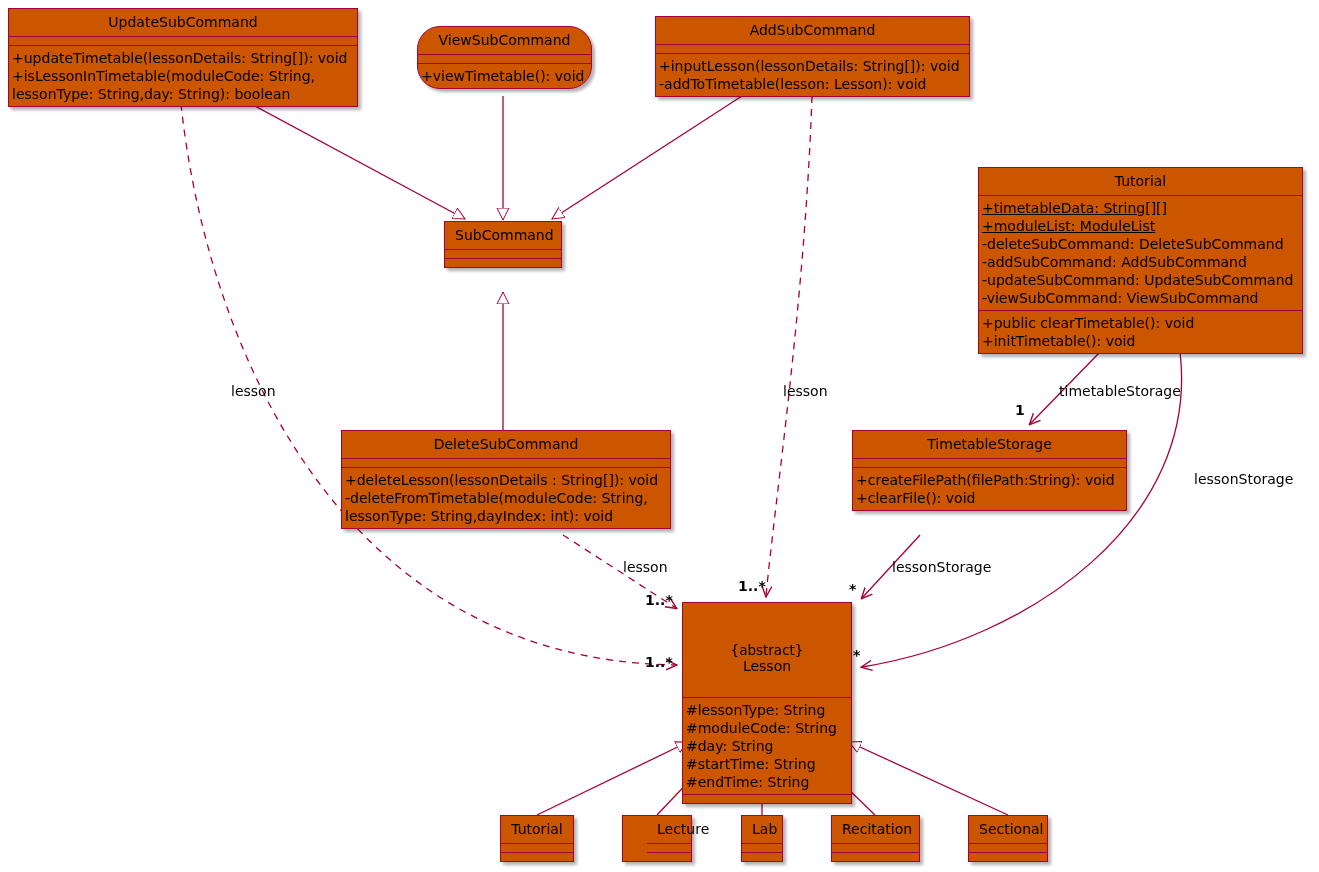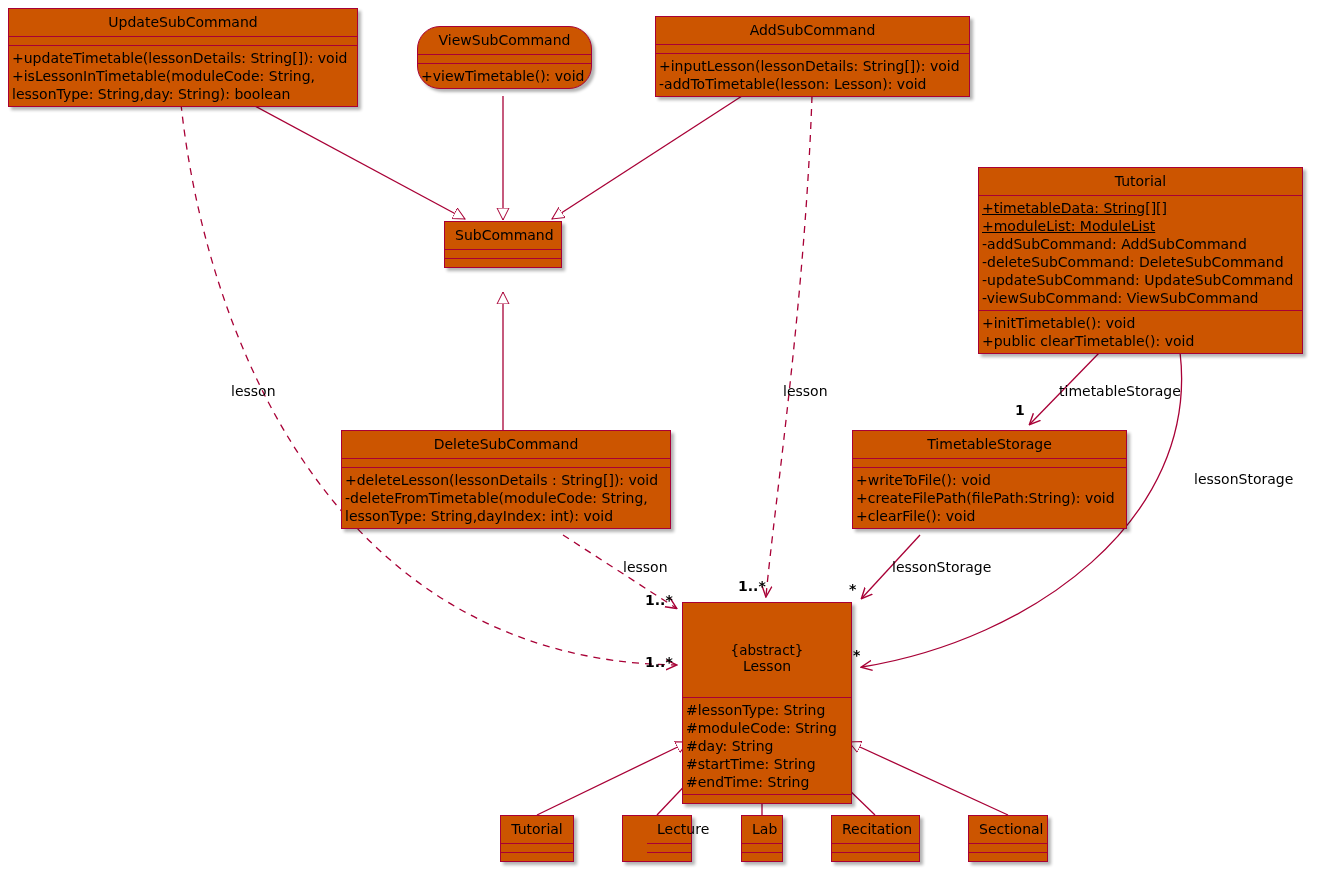--- a/index.html
+++ b/index.html
@@ -145,28 +145,28 @@
       <div class="uml-member">+inputLesson(lessonDetails: String[]): void</div>
       <div class="uml-member">-addToTimetable(lesson: Lesson): void</div>
     </div>
   </div>
 
   <div class="uml-class" style="left:978px; top:167px; width:325px;">
     <div class="uml-name">Tutorial</div>
     <div class="compartment">
       <div class="uml-member static">+timetableData: String[][]</div>
       <div class="uml-member static">+moduleList: ModuleList</div>
+      <div class="uml-member">-deleteSubCommand: DeleteSubCommand</div>
       <div class="uml-member">-addSubCommand: AddSubCommand</div>
-      <div class="uml-member">-deleteSubCommand: DeleteSubCommand</div>
       <div class="uml-member">-updateSubCommand: UpdateSubCommand</div>
       <div class="uml-member">-viewSubCommand: ViewSubCommand</div>
     </div>
     <div class="compartment">
+      <div class="uml-member">+public clearTimetable(): void</div>
       <div class="uml-member">+initTimetable(): void</div>
-      <div class="uml-member">+public clearTimetable(): void</div>
     </div>
   </div>
 
   <div class="uml-class" style="left:444px; top:221px; width:118px;">
     <div class="uml-name">SubCommand</div>
     <div class="compartment empty"></div>
     <div class="compartment empty"></div>
   </div>
 
   <div class="uml-class" style="left:341px; top:430px; width:330px;">
@@ -176,21 +176,20 @@
       <div class="uml-member">+deleteLesson(lessonDetails : String[]): void</div>
       <div class="uml-member">-deleteFromTimetable(moduleCode: String,</div>
       <div class="uml-member">lessonType: String,dayIndex: int): void</div>
     </div>
   </div>
 
   <div class="uml-class" style="left:852px; top:430px; width:275px;">
     <div class="uml-name">TimetableStorage</div>
     <div class="compartment empty"></div>
     <div class="compartment">
-      <div class="uml-member">+writeToFile(): void</div>
       <div class="uml-member">+createFilePath(filePath:String): void</div>
       <div class="uml-member">+clearFile(): void</div>
     </div>
   </div>
 
   <div class="uml-class" style="left:682px; top:602px; width:170px;">
     <div class="uml-name">
       <span class="uml-stereo">{abstract}</span><span>Lesson</span>
     </div>
     <div class="compartment">

